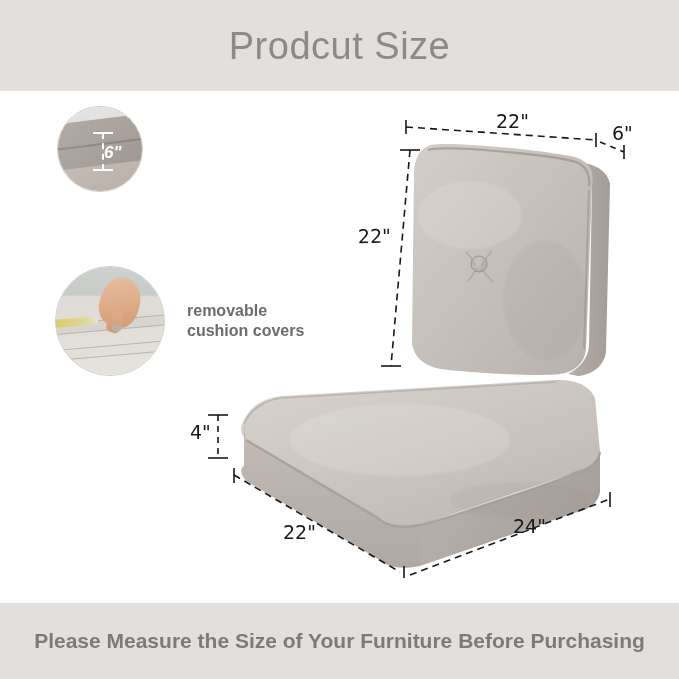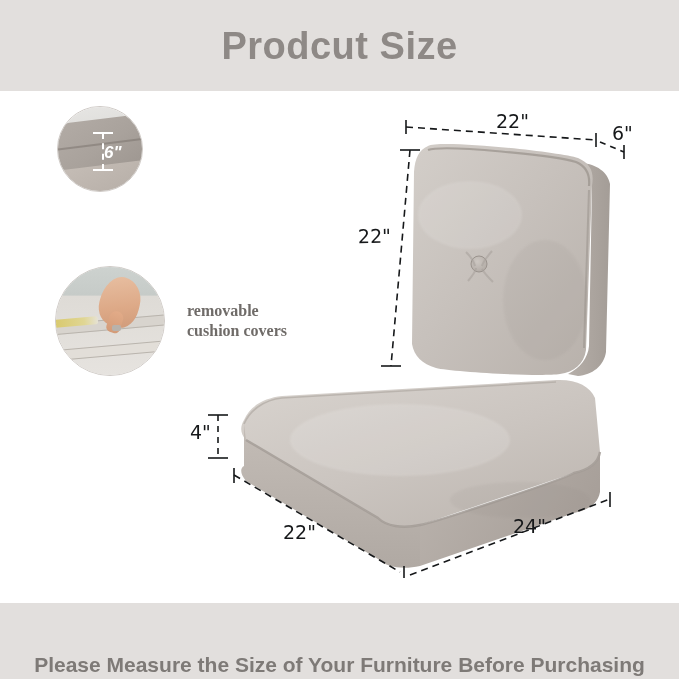--- a/index.html
+++ b/index.html
@@ -29,45 +29,44 @@
     justify-content: center;
     text-align: center;
   }
   #header-banner {
     top: 0;
     height: 91px;
   }
   #footer-banner {
     top: 603px;
     height: 76px;
-    align-items: flex-end;
   }
   #page-title {
     font-size: 38px;
-    font-weight: bold;
+    font-weight: normal;
     color: #8e8986;
     letter-spacing: 0.5px;
     line-height: 1;
   }
   #footer-text {
     font-size: 21px;
     font-weight: bold;
     color: #7e7a77;
     line-height: 1.28;
     width: 620px;
   }
 
   
   .feature {
     position: absolute;
     display: flex;
     align-items: center;
   }
   #feature-thickness { left: 57px; top: 106px; }
-  #feature-covers    { left: 55px; top: 266px; font-family: Liberation Serif, serif; }
+  #feature-covers    { left: 55px; top: 266px; }
 
   .inset-circle {
     position: relative;
     border-radius: 50%;
     overflow: hidden;
     border: 1px solid #cfcac6;
     flex: none;
   }
   #inset-thickness-circle { width: 84px; height: 84px; }
   #inset-covers-circle    { width: 108px; height: 108px; }

